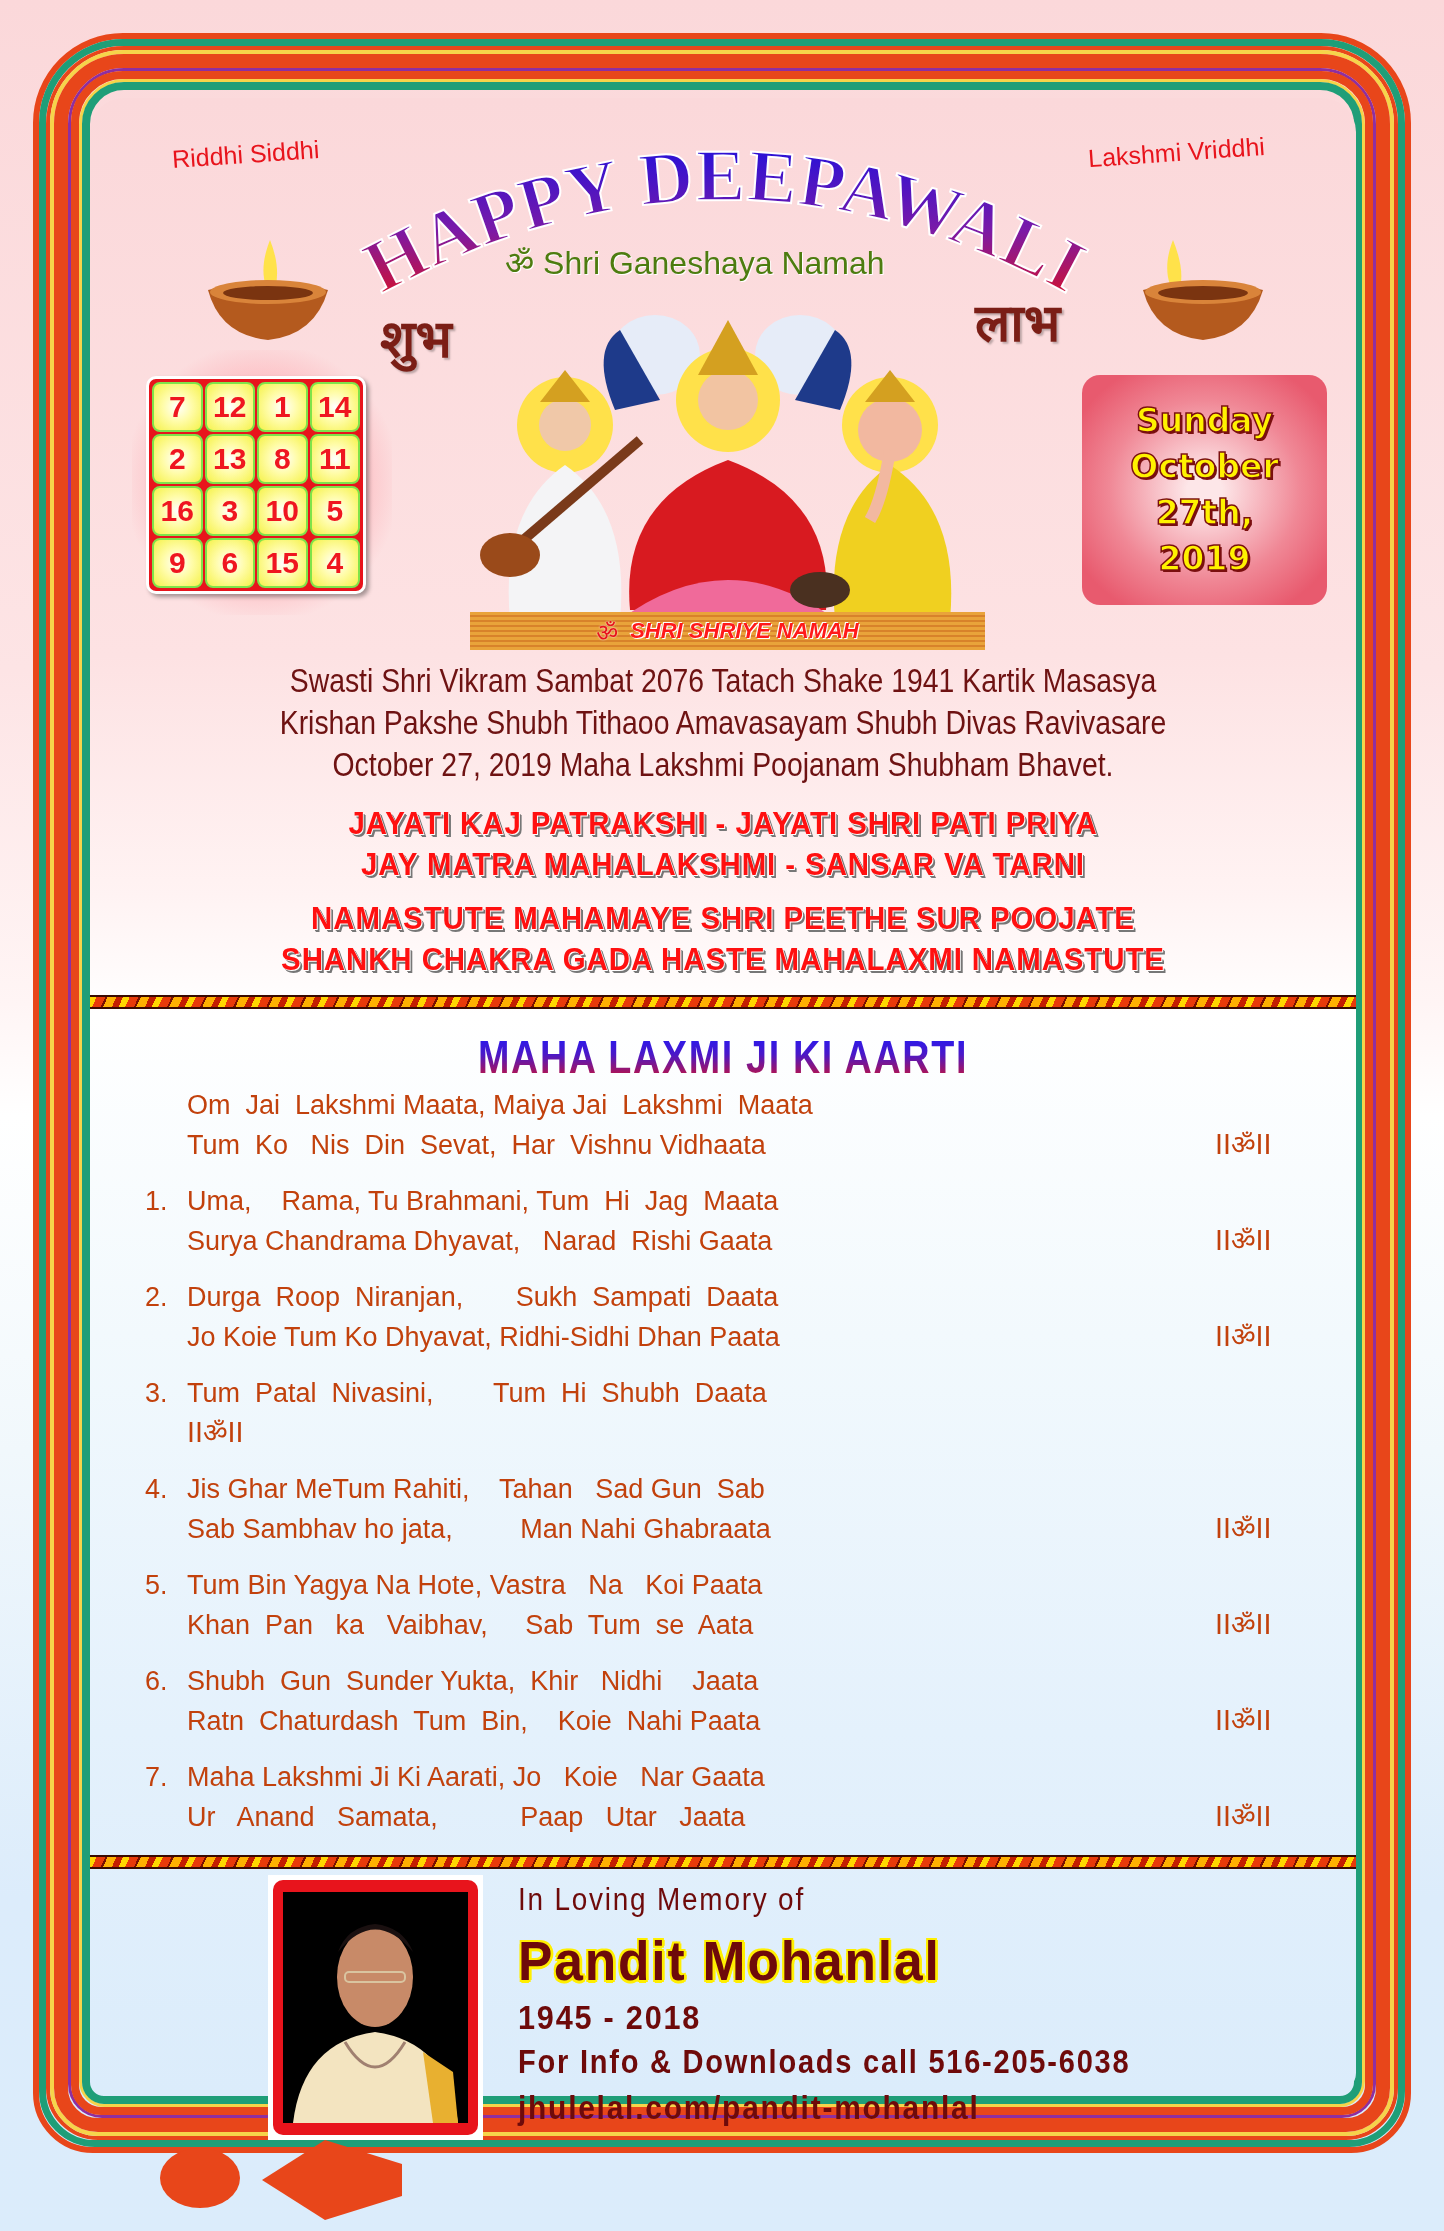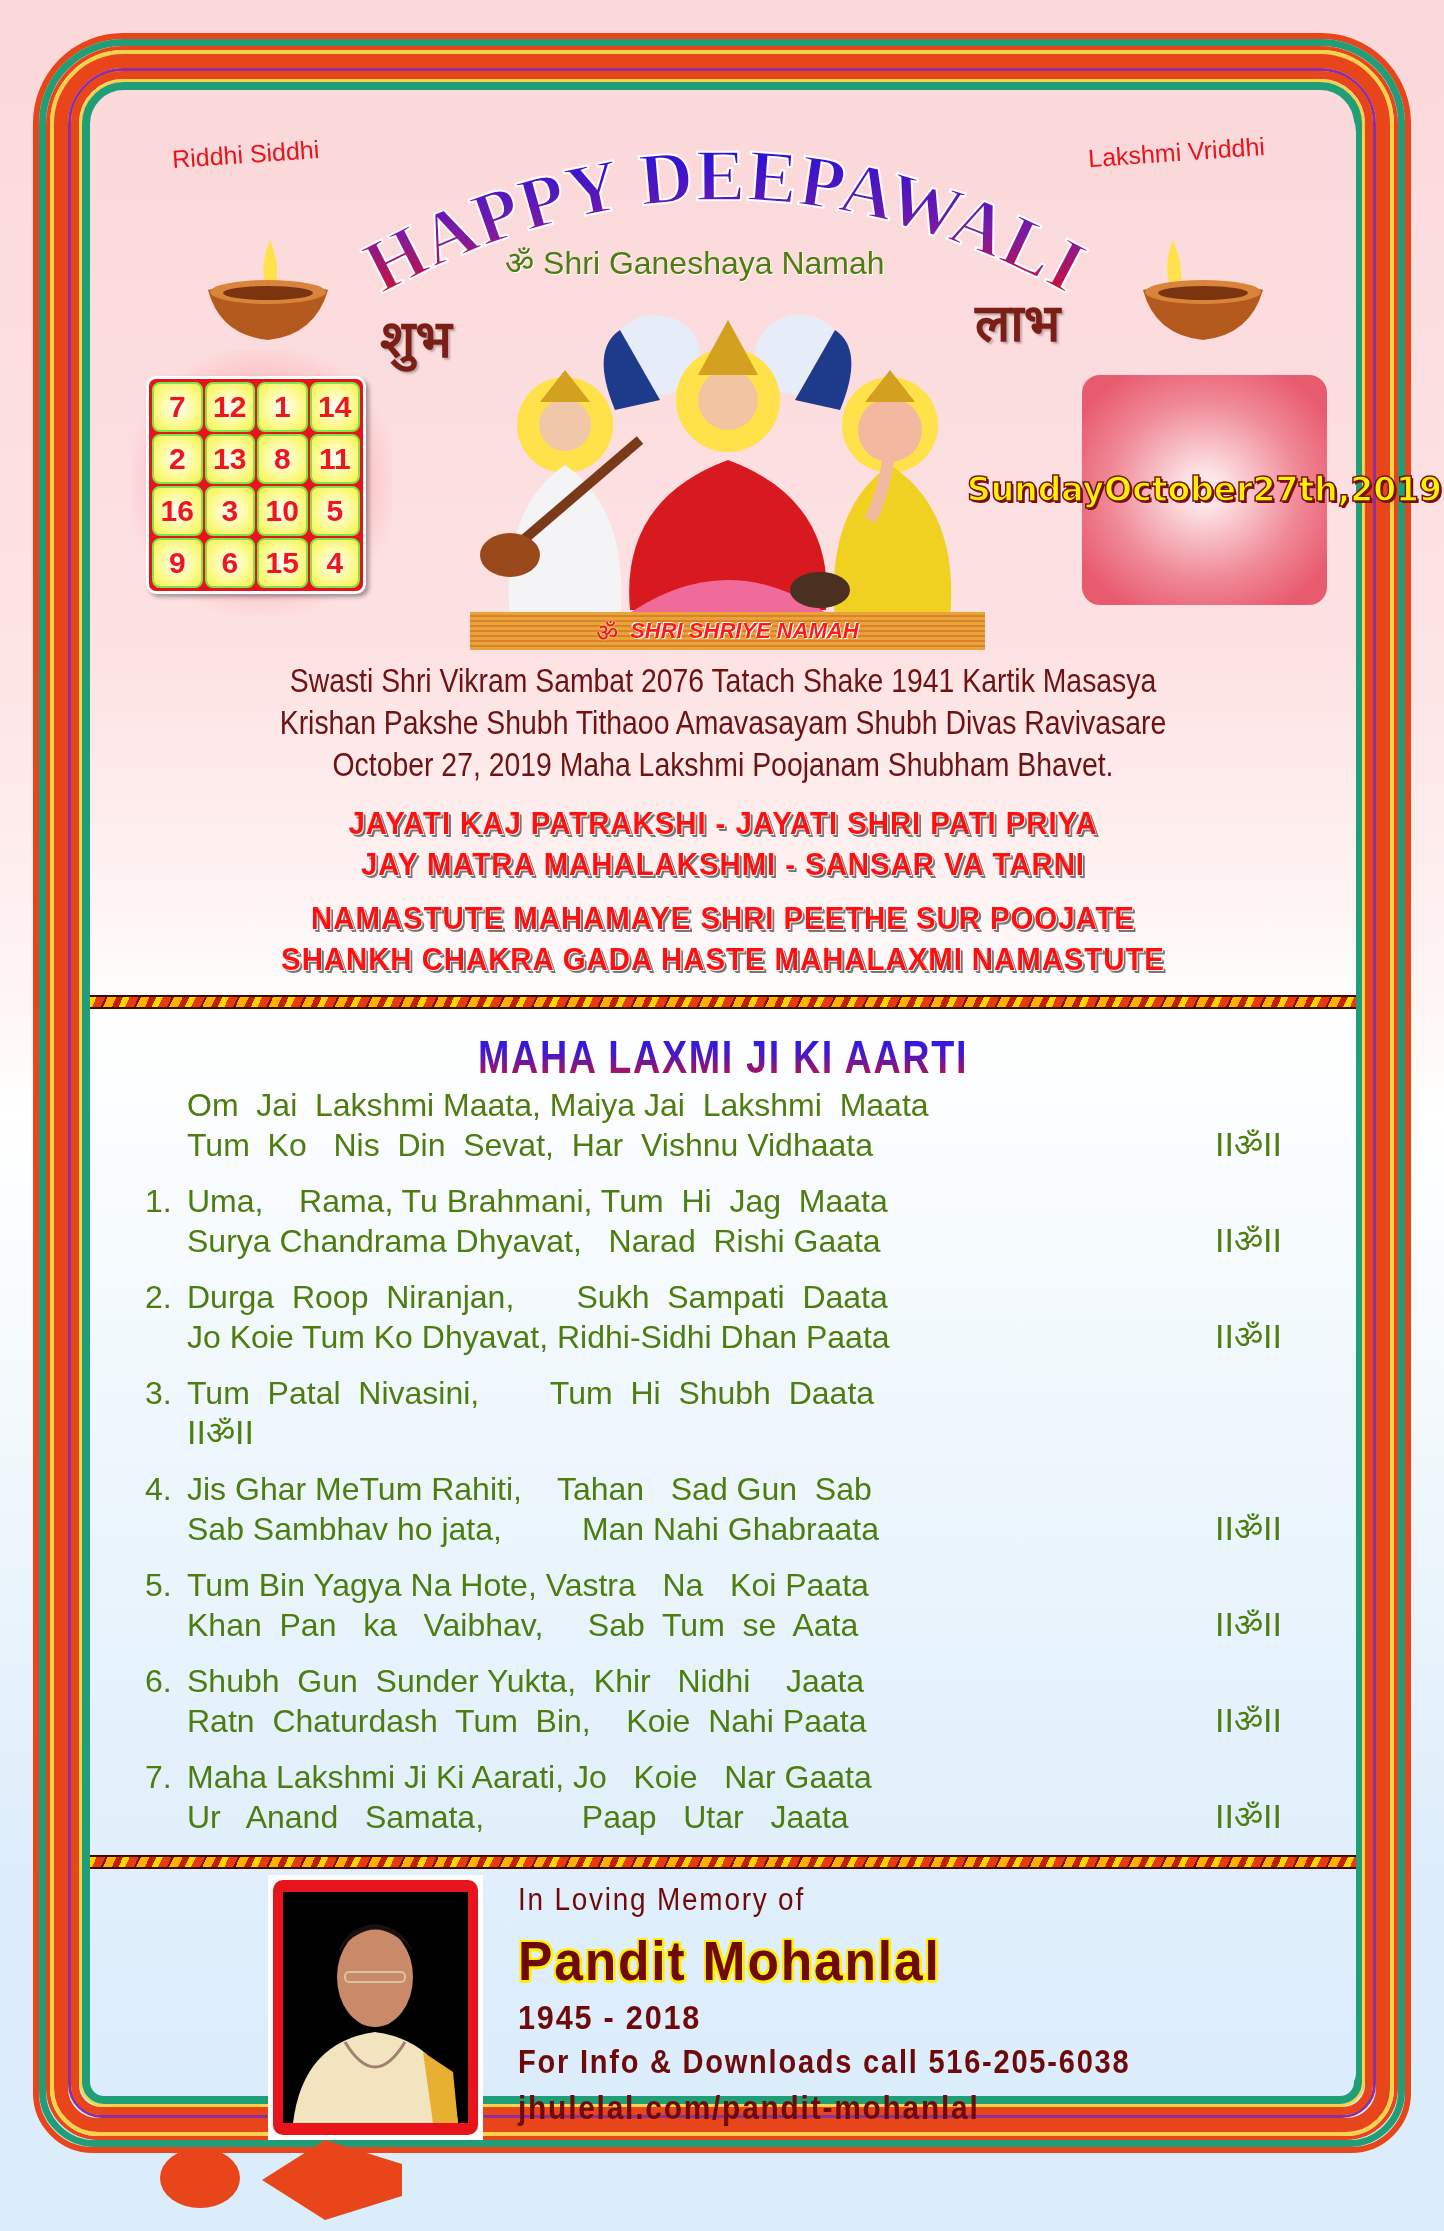--- a/index.html
+++ b/index.html
@@ -76,21 +76,21 @@
     border: 2px solid #7fe34a; border-radius: 8px;
     display:flex; align-items:center; justify-content:center;
     color:#ef1620; font-weight:bold; font-size: 30px; font-family:"Liberation Sans", sans-serif;
   }
 
   
   .date-box {
     left: 1082px; top: 375px; width: 245px; height: 230px;
     border-radius: 18px;
     background: radial-gradient(ellipse at center, #fde6e8 10%, #f08896 55%, #e85a6e 85%);
-    display:flex; flex-direction:row; align-items:center; justify-content:center;
+    display:flex; flex-direction:column; align-items:center; justify-content:center;
     filter: blur(0);
   }
   .date-line {
     color:#fff200; font-weight:bold; font-size: 33px; line-height: 46px;
     font-family:"DejaVu Sans", sans-serif;
     -webkit-text-stroke: 1.5px #7a0f0f;
     text-shadow: 2px 2px 0 #7a0f0f;
   }
 
   
@@ -137,22 +137,22 @@
   .aarti-title {
     left: 90px; top: 1030px; width: 1266px; text-align:center;
     font-size: 46px; font-weight: bold; letter-spacing: 2px;
     font-family:"Liberation Sans", sans-serif;
     background: linear-gradient(to bottom, #1a1aff 0%, #4a18c8 45%, #e0121c 100%);
     -webkit-background-clip: text; background-clip: text; color: transparent;
     transform: scaleX(0.82); transform-origin: center top;
   }
   .aarti {
     left: 145px; top: 1085px; width: 1180px;
-    font-family:"Liberation Sans", sans-serif; color:#4d7c0f;
-    font-size: 32px; line-height: 40px;
+    font-family:"Liberation Sans", sans-serif; color:#c2410c;
+    font-size: 27px; line-height: 40px;
   }
   .verse { margin-bottom: 16px; }
   .line { display:flex; white-space: pre; }
   .line .num { width: 42px; text-align: left; }
   .line .num.empty { width: 42px; }
   .line .txt { flex: 1; }
   .line .om-mark { width: 110px; text-align: left; font-family:"DejaVu Sans", sans-serif; }
 
   
   .portrait-wrap {

